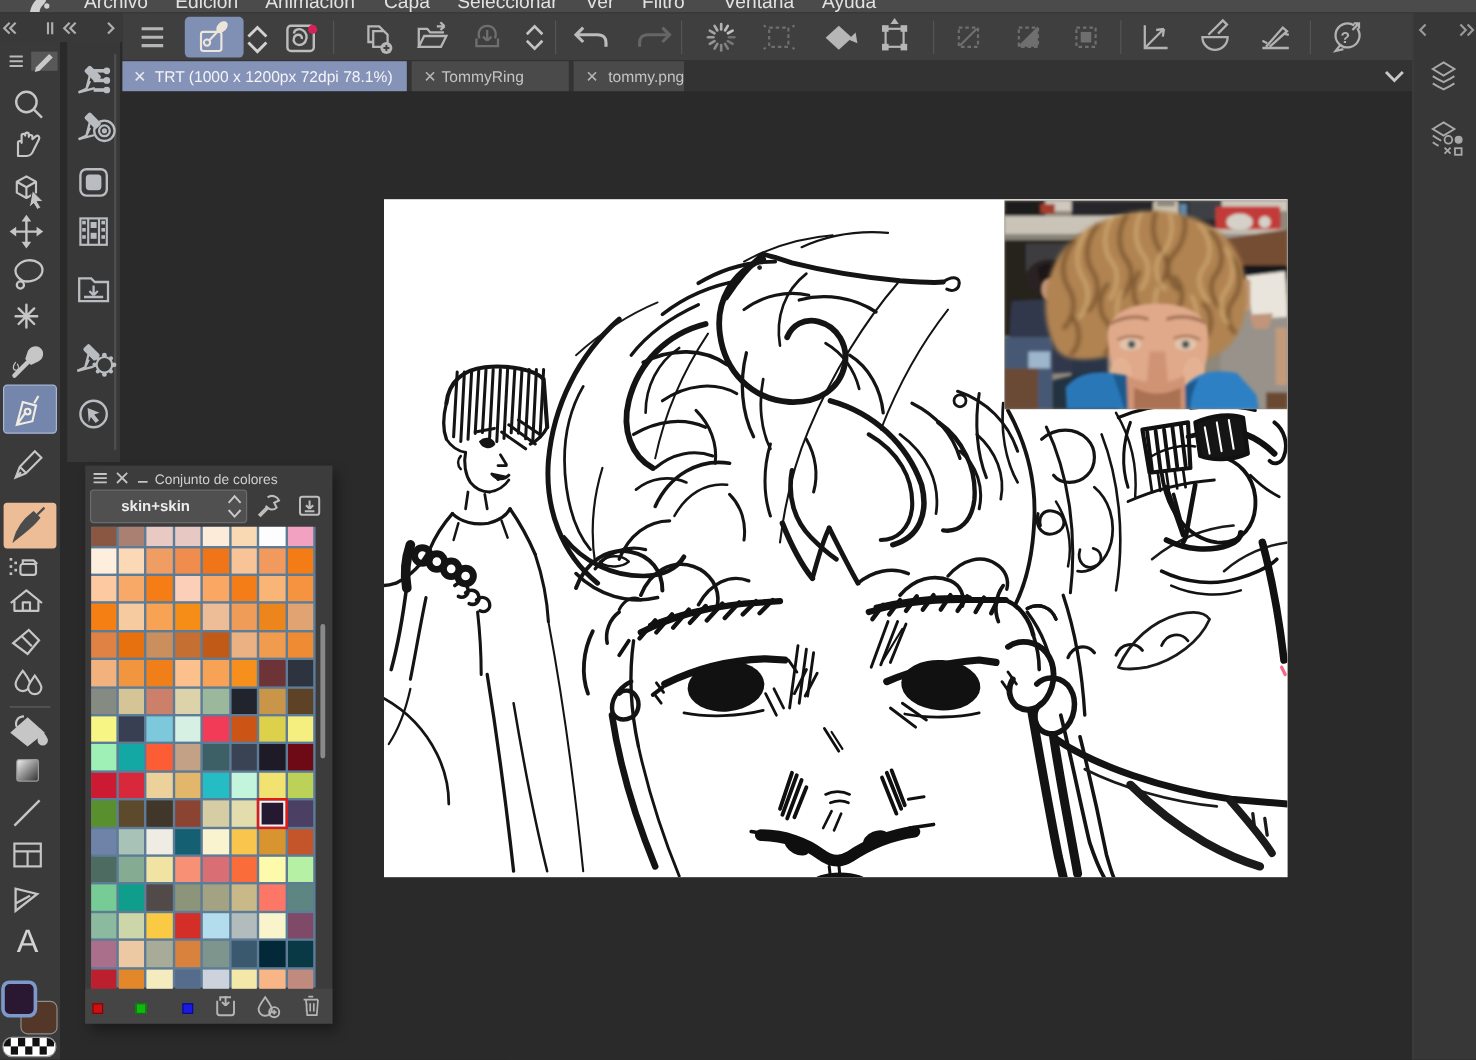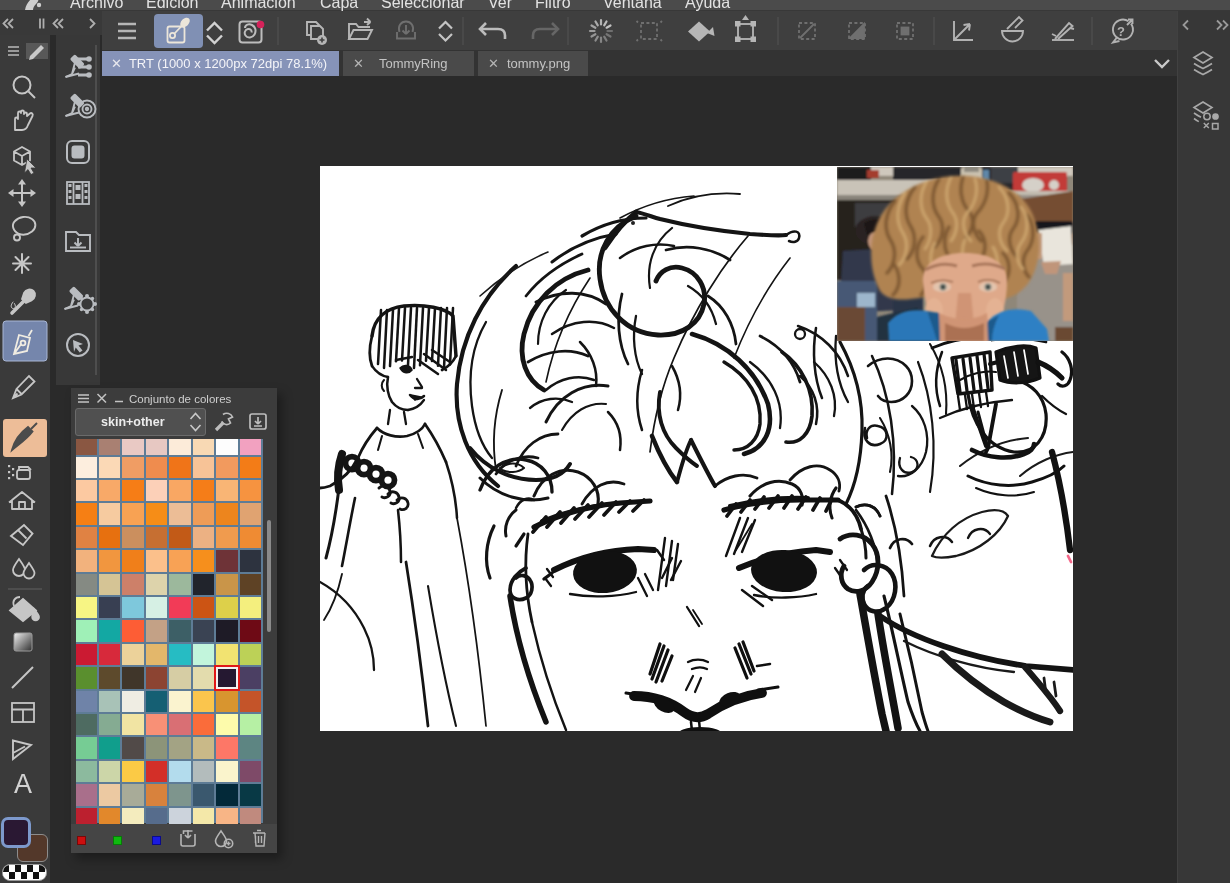--- a/index.html
+++ b/index.html
@@ -142,22 +142,22 @@
 <line x1="990" y1="6" x2="990" y2="34" stroke="#555" stroke-width="1"></line>
 <g stroke="#b2b2b2" stroke-width="1.9" fill="none">
 <path d="M1026.5 10.2 A10 10 0 1 0 1029 12.6 M1014.5 27 L1011 31.5 L1017.5 30"></path>
 <path d="M1026 8.5 h4.5 v4.5 M1030.5 8.5 l-5.5 5.5"></path>
 </g>
 <text x="1019" y="24.5" font-size="13" font-weight="bold" fill="#b2b2b2" text-anchor="middle" font-family="Liberation Sans,sans-serif">?</text>
 </svg>
 
 <div class="abs" style="left:102px;top:50px;width:1075px;height:26px;background:#333333"></div>
 <div class="abs" style="left:102px;top:51px;width:237px;height:25px;background:#8693b8;color:#f4f4f8;font-size:13px;line-height:25px;white-space:nowrap"><span style="margin-left:9px;color:#e8e8ee">✕</span><span style="margin-left:7px">TRT (1000 x 1200px 72dpi 78.1%)</span></div>
-<div class="abs" style="left:343px;top:51px;width:131px;height:25px;background:#4a4a4a;color:#c3c3c3;font-size:13px;line-height:25px;white-space:nowrap"><span style="margin-left:10px;color:#b5b5b5">✕</span><span style="margin-left:15px">TommyRing</span></div>
-<div class="abs" style="left:478px;top:51px;width:110px;height:25px;background:#4a4a4a;color:#c3c3c3;font-size:13px;line-height:25px;white-space:nowrap"><span style="margin-left:10px;color:#b5b5b5">✕</span><span style="margin-left:8px">tommy.png</span></div>
+<div class="abs" style="left:343px;top:51px;width:131px;height:25px;background:#4a4a4a;color:#c3c3c3;font-size:13px;line-height:25px;white-space:nowrap"><span style="margin-left:10px;color:#b5b5b5">✕</span><span style="margin-left:4px">TommyRing</span></div>
+<div class="abs" style="left:478px;top:51px;width:92px;height:25px;background:#4a4a4a;color:#c3c3c3;font-size:13px;line-height:25px;white-space:nowrap"><span style="margin-left:10px;color:#b5b5b5">✕</span><span style="margin-left:8px">tommy.png</span></div>
 <svg class="abs" style="left:1148px;top:53px" width="28" height="20" viewBox="0 0 28 20">
     <path d="M7 7 L14 14 L21 7" stroke="#c9c9c9" stroke-width="2.4" fill="none"></path>
   </svg>
 
 <div class="abs" style="left:1177px;top:11px;width:53px;height:872px;background:#373737;border-left:1px solid #414141"></div>
 <svg class="abs" style="left:1177px;top:11px" width="53" height="130" viewBox="0 0 53 130">
 <g stroke="#9a9a9a" stroke-width="1.8" fill="none">
 <path d="M11 9.5 L6.5 14 L11 18.5"></path>
 <path d="M40 9.5 L44.5 14 L40 18.5 M46 9.5 L50.5 14 L46 18.5"></path>
 </g>
@@ -370,21 +370,21 @@
 
 <div class="abs" style="left:71px;top:388px;width:206px;height:465px;background:#3c3c3c;box-shadow:5px 6px 10px rgba(0,0,0,0.35)"></div>
 <svg class="abs" style="left:71px;top:388px" width="206" height="22" viewBox="0 0 206 22">
 <g stroke="#c3c3c3" stroke-width="1.5" fill="none">
 <path d="M7 7 H18 M7 10.5 H18 M7 14 H18"></path>
 <path d="M26.5 6 l8.5 8.5 M35 6 l-8.5 8.5"></path>
 <path d="M44 13.5 H52"></path>
 </g>
 <text x="58" y="15" font-size="11.5" fill="#cfcfcf" font-family="Liberation Sans,sans-serif">Conjunto de colores</text>
 </svg>
-<div class="abs" style="left:75px;top:408px;width:131px;height:28px;background:#505050;border:1px solid #6b6b6b;border-radius:3px;color:#ececec;font-size:12.5px;font-weight:bold;line-height:27px"><span style="margin-left:25px">skin+other</span></div>
+<div class="abs" style="left:75px;top:408px;width:131px;height:28px;background:#505050;border:1px solid #6b6b6b;border-radius:3px;color:#ececec;font-size:12.5px;font-weight:bold;line-height:27px"><span style="margin-left:25px">skin+skin</span></div>
 <svg class="abs" style="left:186px;top:408px" width="20" height="28" viewBox="0 0 20 28">
 <g stroke="#c9c9c9" stroke-width="1.6" fill="none">
 <path d="M4.5 11 L9.5 5.5 L14.5 11"></path>
       <path d="M4.5 17 L9.5 22.5 L14.5 17"></path>
 </g>
   </svg>
 <svg class="abs" style="left:210px;top:409px" width="60" height="26" viewBox="0 0 60 26">
 <g stroke="#bdbdbd" stroke-width="1.7" fill="none">
 <path d="M6 21 L13.5 13.5" stroke-width="3.2"></path>
       <path d="M13 5.5 C16.5 3 21 4.5 22.5 8 L18.5 10 L20.5 14 C18 16.5 13.5 16 11.5 12.5"></path>

